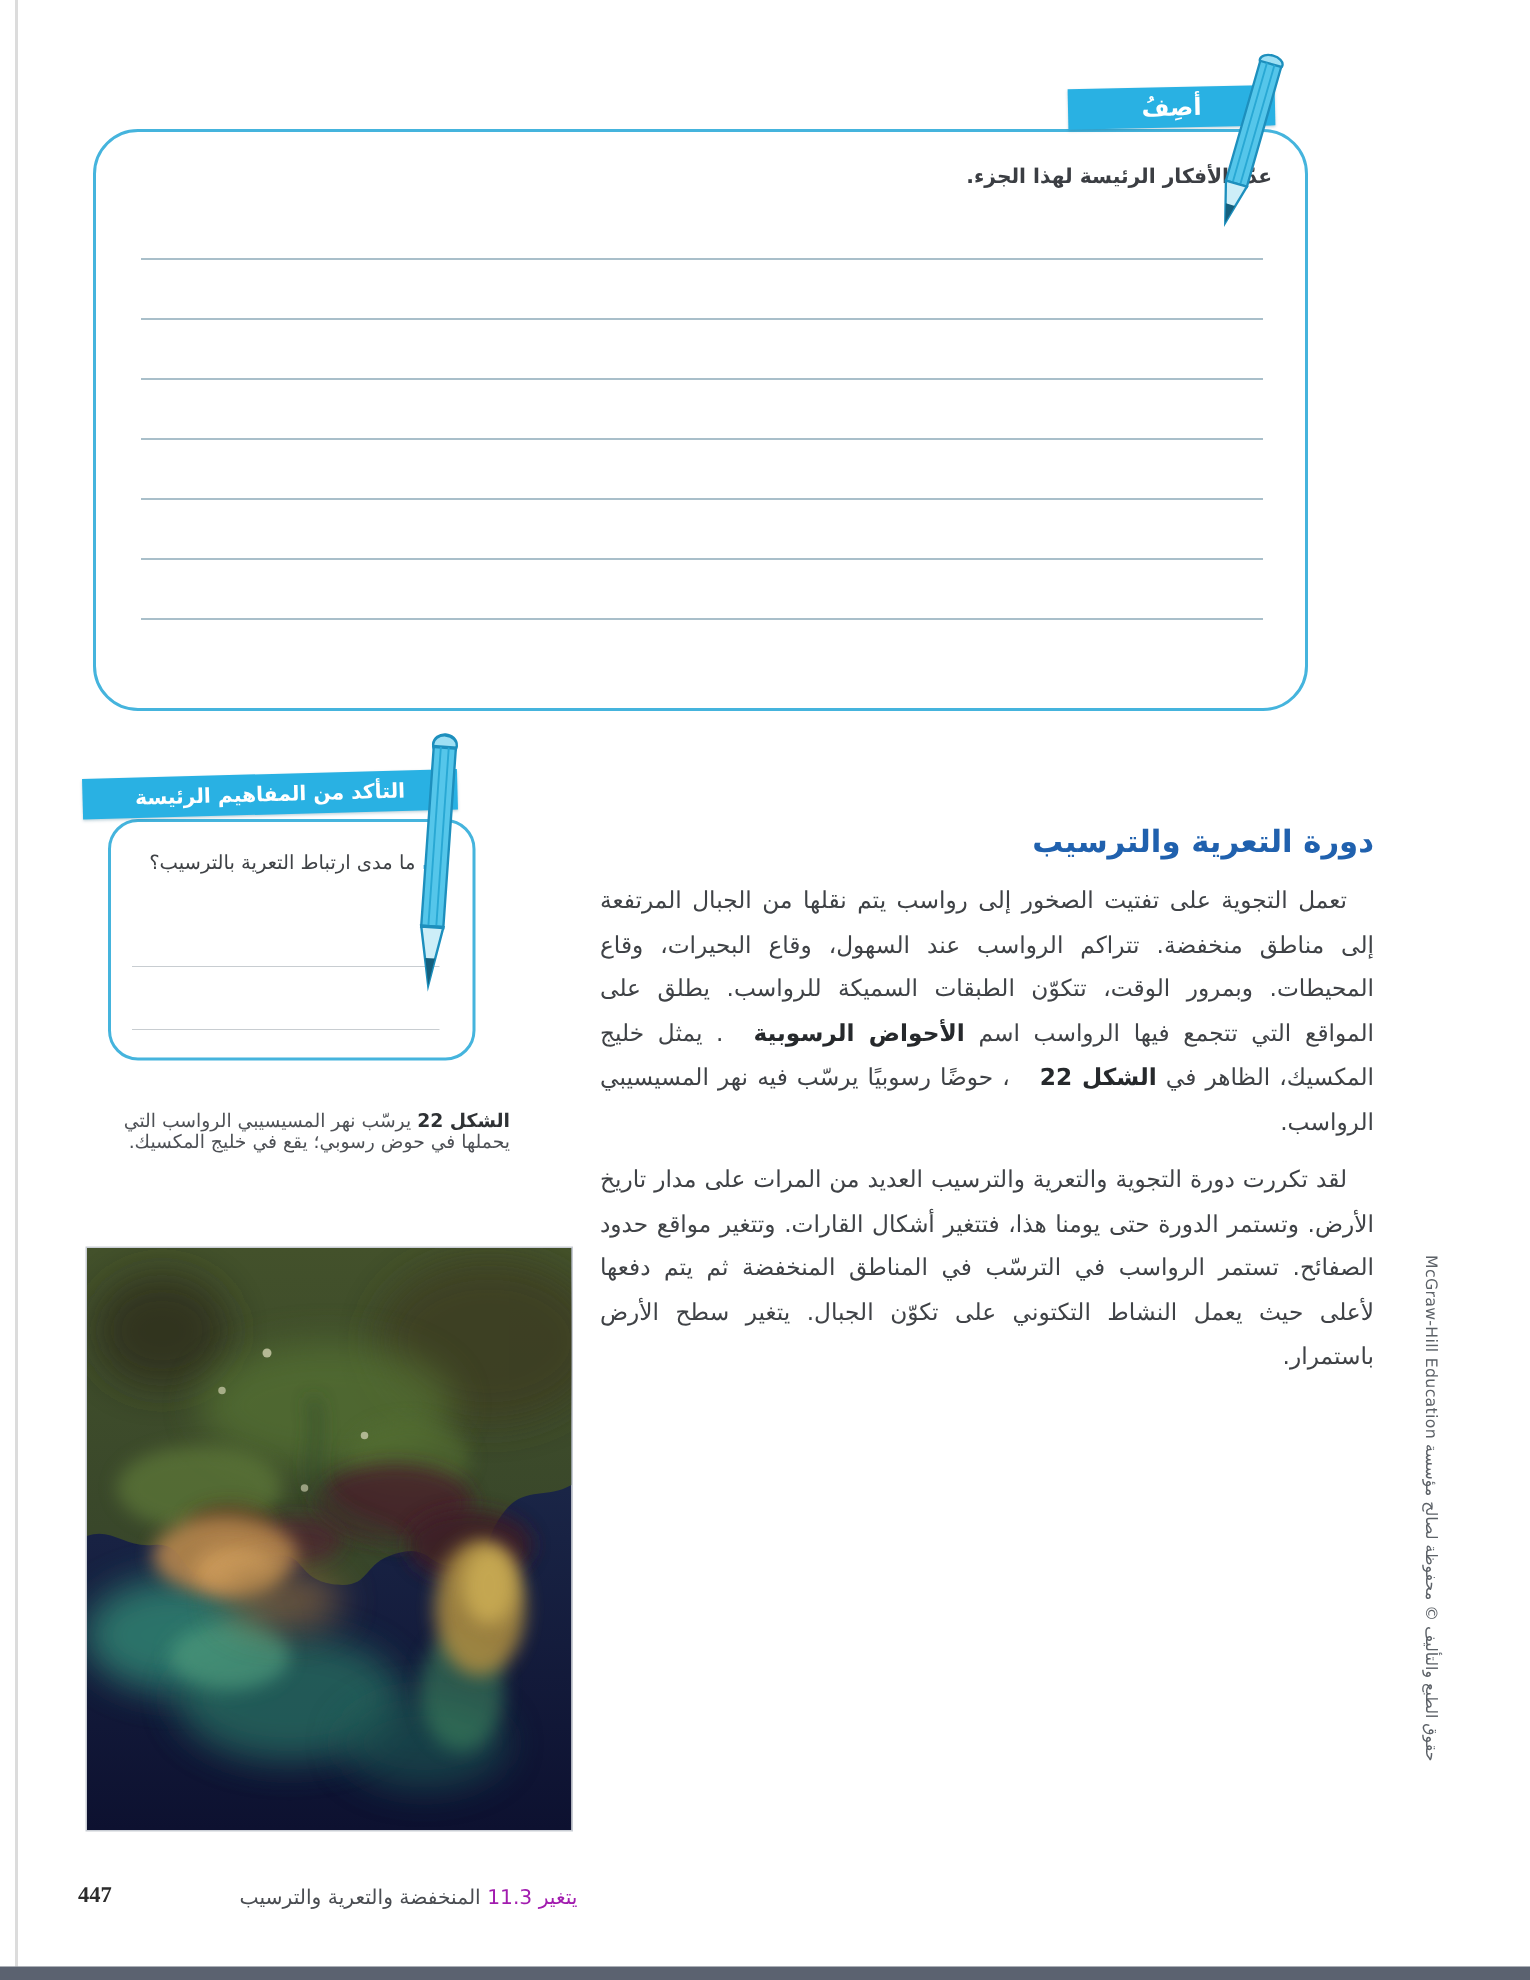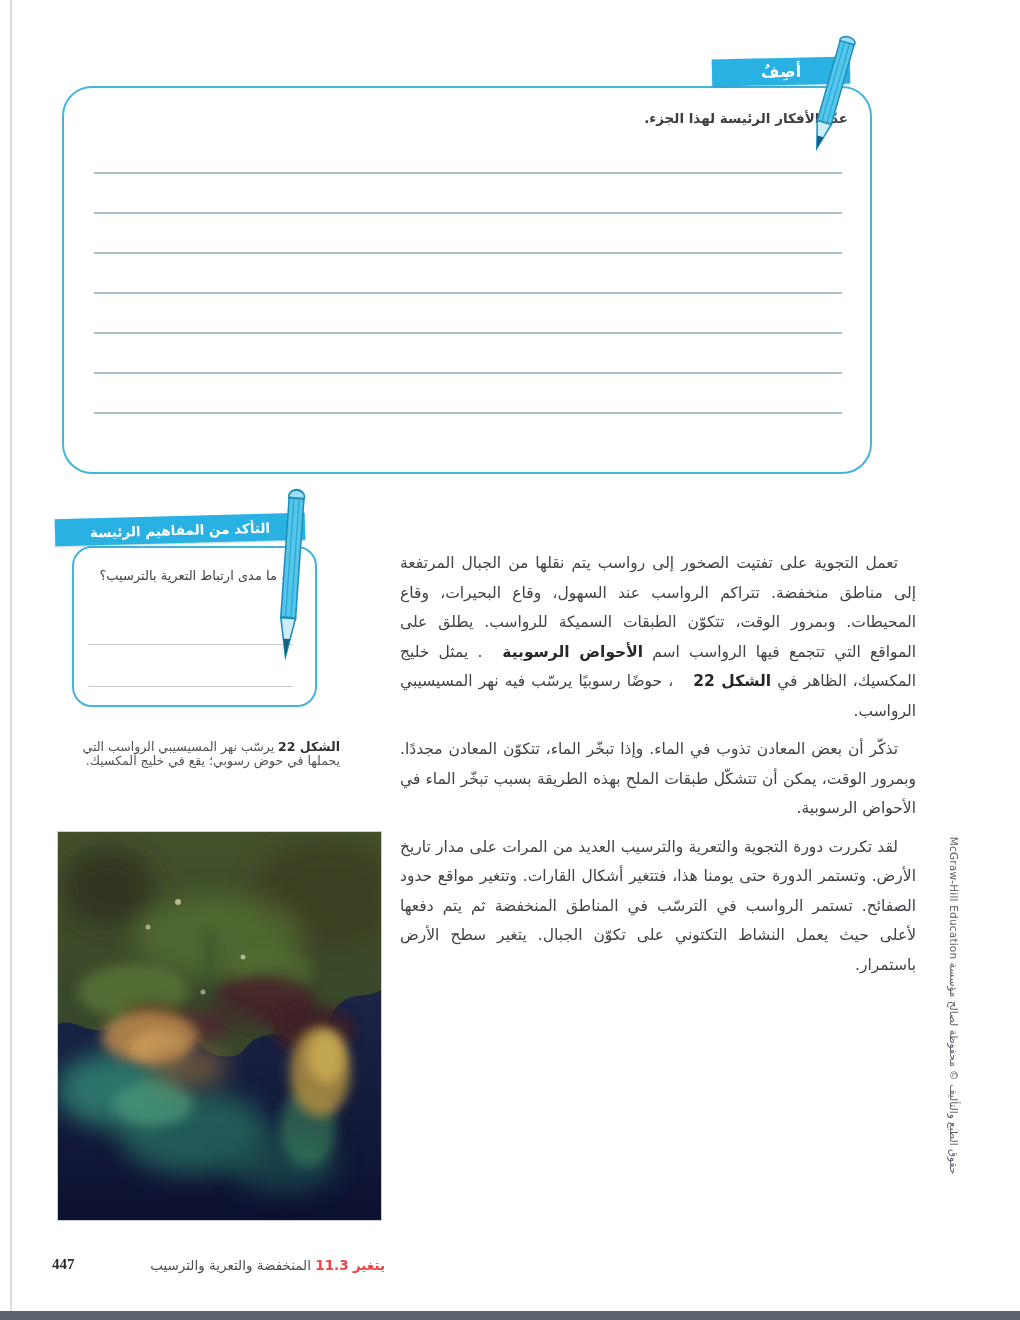--- a/index.html
+++ b/index.html
@@ -51,21 +51,21 @@
   .body-p span.b{font-weight:bold;color:#26292c;margin-left:20px;}
 
   
   #copyright-vertical{left:767px;top:998px;width:370px;height:15px;transform:rotate(90deg);
     direction:rtl;text-align:center;font-size:10.5px;color:#5c6167;letter-spacing:.2px;white-space:nowrap;}
 
   
   #page-number{left:52px;top:1256px;font-size:15px;font-weight:bold;color:#2b2b2b;font-family:Liberation Serif, serif;}
   #footer-lesson{left:95px;top:1257px;width:290px;direction:rtl;text-align:right;
     font-size:13.5px;color:#4a4d52;}
-  #footer-lesson .b{font-weight:bold;color:#ef4444;}
+  #footer-lesson .b{font-weight:normal;color:#a21caf;}
 </style>
 </head>
 <body>
 
 <div class="abs" id="left-edge"></div>
 <div class="abs" id="bottom-bar"></div>
 
 <div class="abs cyan-box" id="describe-box"></div>
 <div class="abs ribbon" id="ribbon-describe">
   <span>أصِفُ</span>
@@ -140,22 +140,22 @@
   <ellipse cx="262" cy="240" rx="30" ry="45" fill="#a8893f" filter="url(#bl1)" opacity="0.9"></ellipse>
   <ellipse cx="268" cy="225" rx="18" ry="26" fill="#c9ab52" filter="url(#bl1)" opacity="0.9"></ellipse>
   <path d="M150,100 C160,130 140,150 160,170 C180,190 200,185 210,200" stroke="#2f4a2a" stroke-width="6" fill="none" filter="url(#bl1)" opacity="0.8"></path>
   <circle cx="120" cy="70" r="3" fill="#cfcfae" opacity="0.8"></circle>
   <circle cx="90" cy="95" r="2.5" fill="#cfcfae" opacity="0.7"></circle>
   <circle cx="185" cy="125" r="2.5" fill="#d8d8ba" opacity="0.7"></circle>
   <circle cx="145" cy="160" r="2.5" fill="#d8d8ba" opacity="0.6"></circle>
 </svg>
 
 <div class="abs" id="main-col">
+  <h2 id="main-heading">دورة التعرية والترسيب</h2>
   <p class="body-p"><span>تعمل التجوية على تفتيت الصخور إلى رواسب يتم نقلها من الجبال المرتفعة إلى مناطق منخفضة. تتراكم الرواسب عند السهول، وقاع البحيرات، وقاع المحيطات. وبمرور الوقت، تتكوّن الطبقات السميكة للرواسب. يطلق على المواقع التي تتجمع فيها الرواسب اسم </span><span class="b">الأحواض الرسوبية</span><span>. يمثل خليج المكسيك، الظاهر في </span><span class="b">الشكل 22</span><span>، حوضًا رسوبيًا يرسّب فيه نهر المسيسيبي الرواسب.</span></p>
-  <p class="body-p"><span>تذكّر أن بعض المعادن تذوب في الماء. وإذا تبخّر الماء، تتكوّن المعادن مجددًا. وبمرور الوقت، يمكن أن تتشكّل طبقات الملح بهذه الطريقة بسبب تبخّر الماء في الأحواض الرسوبية.</span></p>
   <p class="body-p"><span>لقد تكررت دورة التجوية والتعرية والترسيب العديد من المرات على مدار تاريخ الأرض. وتستمر الدورة حتى يومنا هذا، فتتغير أشكال القارات. وتتغير مواقع حدود الصفائح. تستمر الرواسب في الترسّب في المناطق المنخفضة ثم يتم دفعها لأعلى حيث يعمل النشاط التكتوني على تكوّن الجبال. يتغير سطح الأرض باستمرار.</span></p>
 </div>
 
 <div class="abs" id="copyright-vertical">حقوق الطبع والتأليف © محفوظة لصالح مؤسسة McGraw-Hill Education</div>
 
 <div class="abs" id="page-number">447</div>
 <div class="abs" id="footer-lesson">
   <span class="b">يتغير</span>
   <span class="b">11.3</span>
   <span>المنخفضة والتعرية والترسيب</span>

